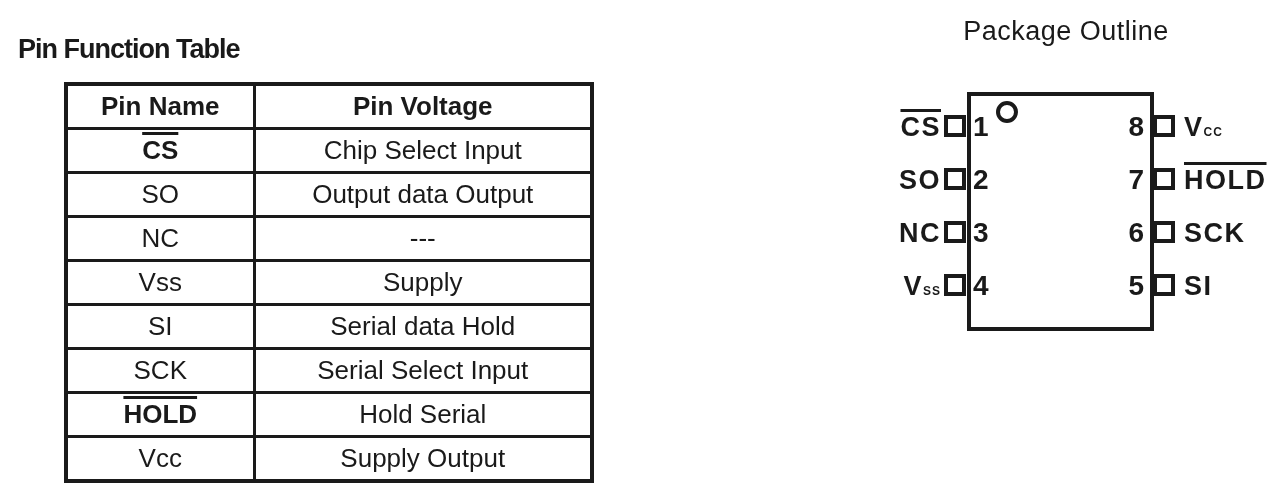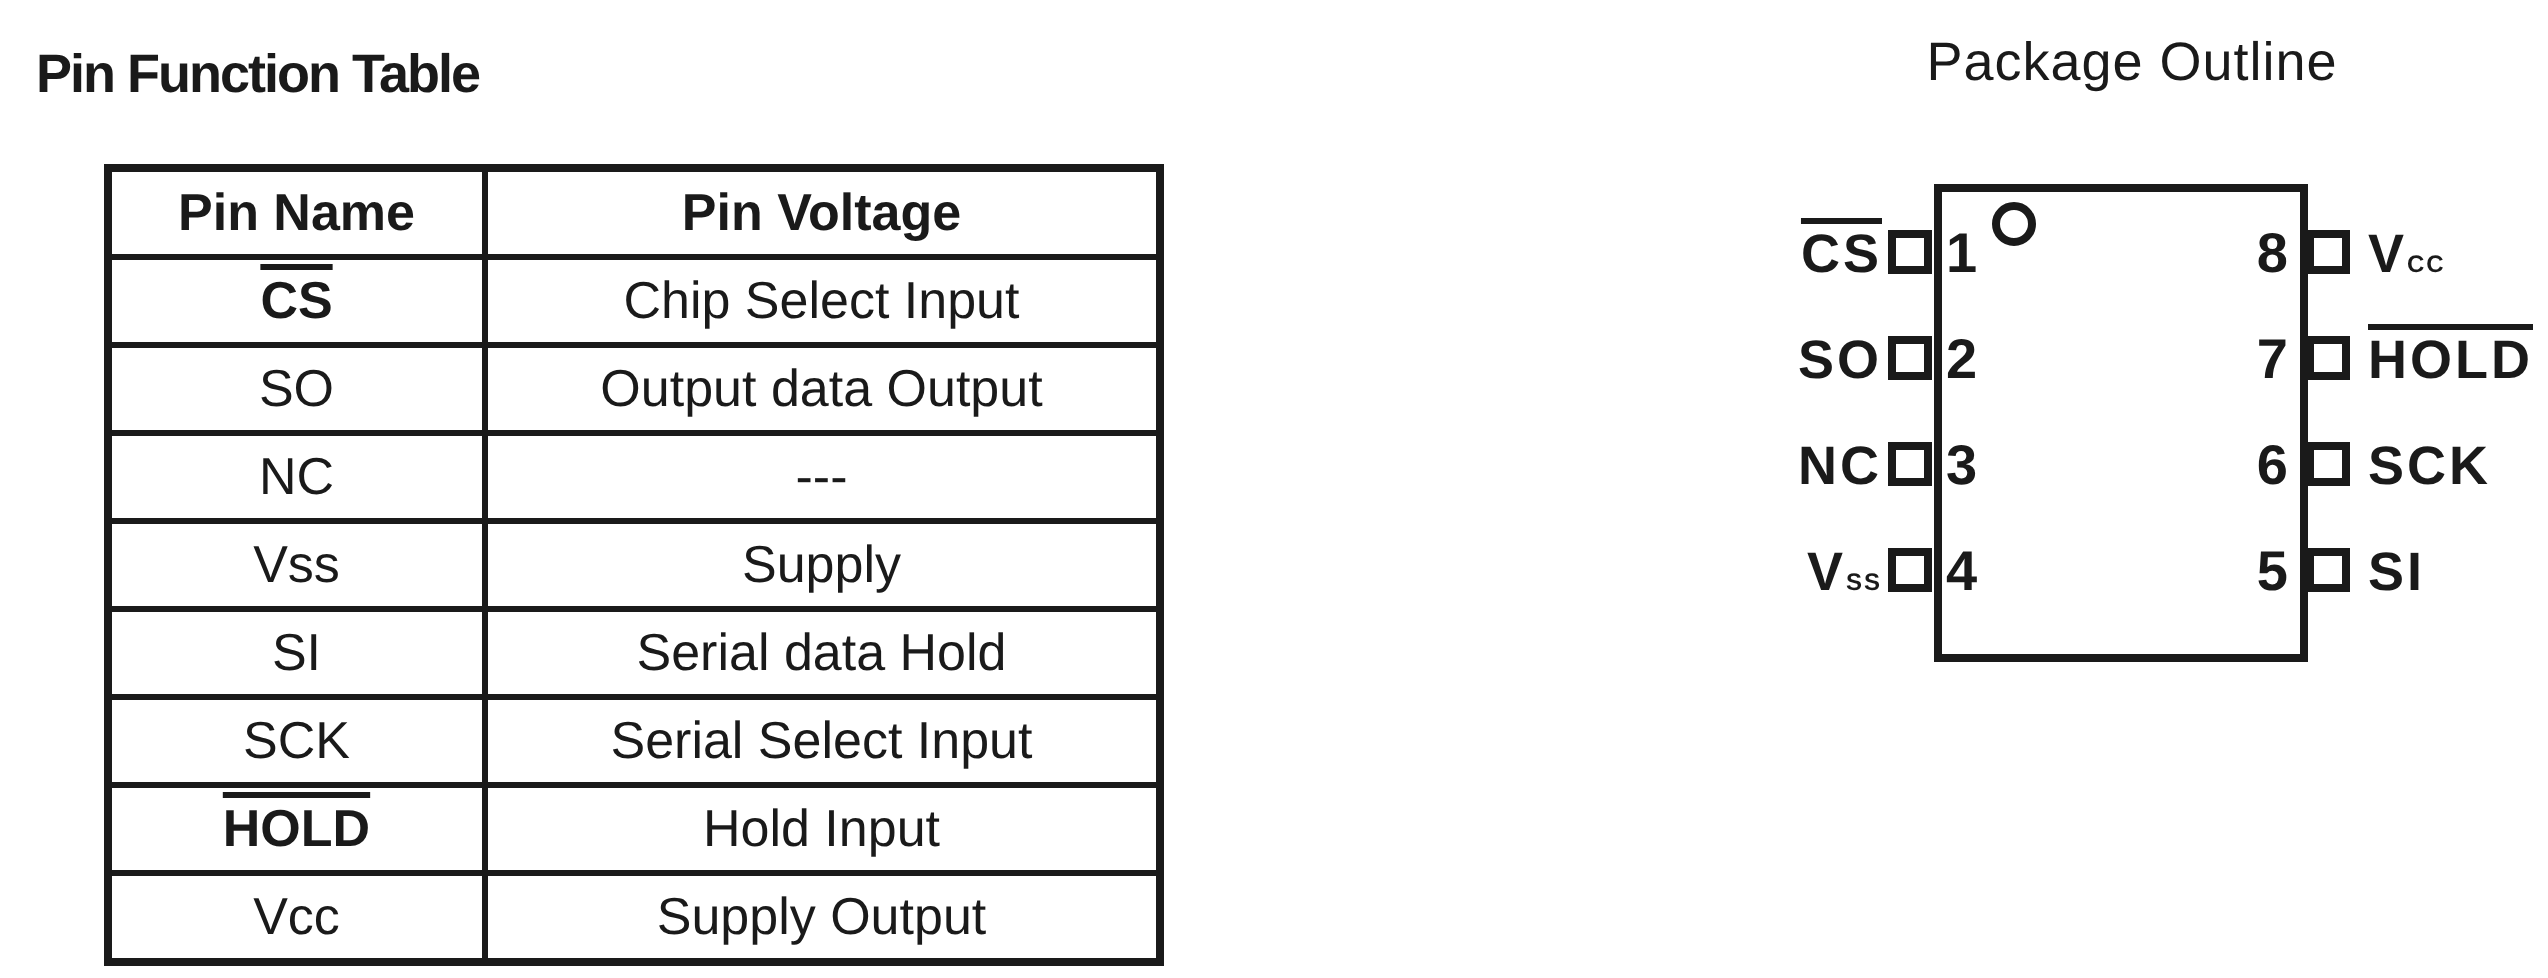--- a/index.html
+++ b/index.html
@@ -3,25 +3,25 @@
 <meta charset="utf-8">
 <style>
   html,body{margin:0;padding:0;background:#ffffff;}
   .screen{
     position:relative;width:1274px;height:489px;background:#ffffff;
     font-family:"Liberation Sans","DejaVu Sans",sans-serif;color:#1a1a1a;
     overflow:hidden;
   }
   
   .tbl-title{
-    position:absolute;left:18px;top:22px;
+    position:absolute;left:18px;top:34px;
     font-size:27px;font-weight:bold;letter-spacing:-1px;white-space:nowrap;
   }
   .pin-table{
-    position:absolute;left:52px;top:82px;
+    position:absolute;left:64px;top:82px;
     border-collapse:collapse;table-layout:fixed;width:526px;
   }
   .pin-table td,.pin-table th{
     border:3px solid #1a1a1a;height:41px;text-align:center;vertical-align:middle;
     font-size:26px;font-weight:normal;padding:0;overflow:hidden;
   }
   .pin-table{border:4px solid #1a1a1a;}
   .pin-table th{font-weight:bold;}
   .col-name{width:188px;}
   .col-func{width:338px;}
@@ -98,21 +98,21 @@
       <tr>
         <td>SI</td>
         <td>Serial data Hold</td>
       </tr>
       <tr>
         <td>SCK</td>
         <td>Serial Select Input</td>
       </tr>
       <tr>
         <td><span class="ov b">HOLD</span></td>
-        <td>Hold Input</td>
+        <td>Hold Serial</td>
       </tr>
       <tr>
         <td>Vcc</td>
         <td>Supply Output</td>
       </tr>
     </tbody>
   </table>
 
   <div class="pkg-title">Package Outline</div>
 

